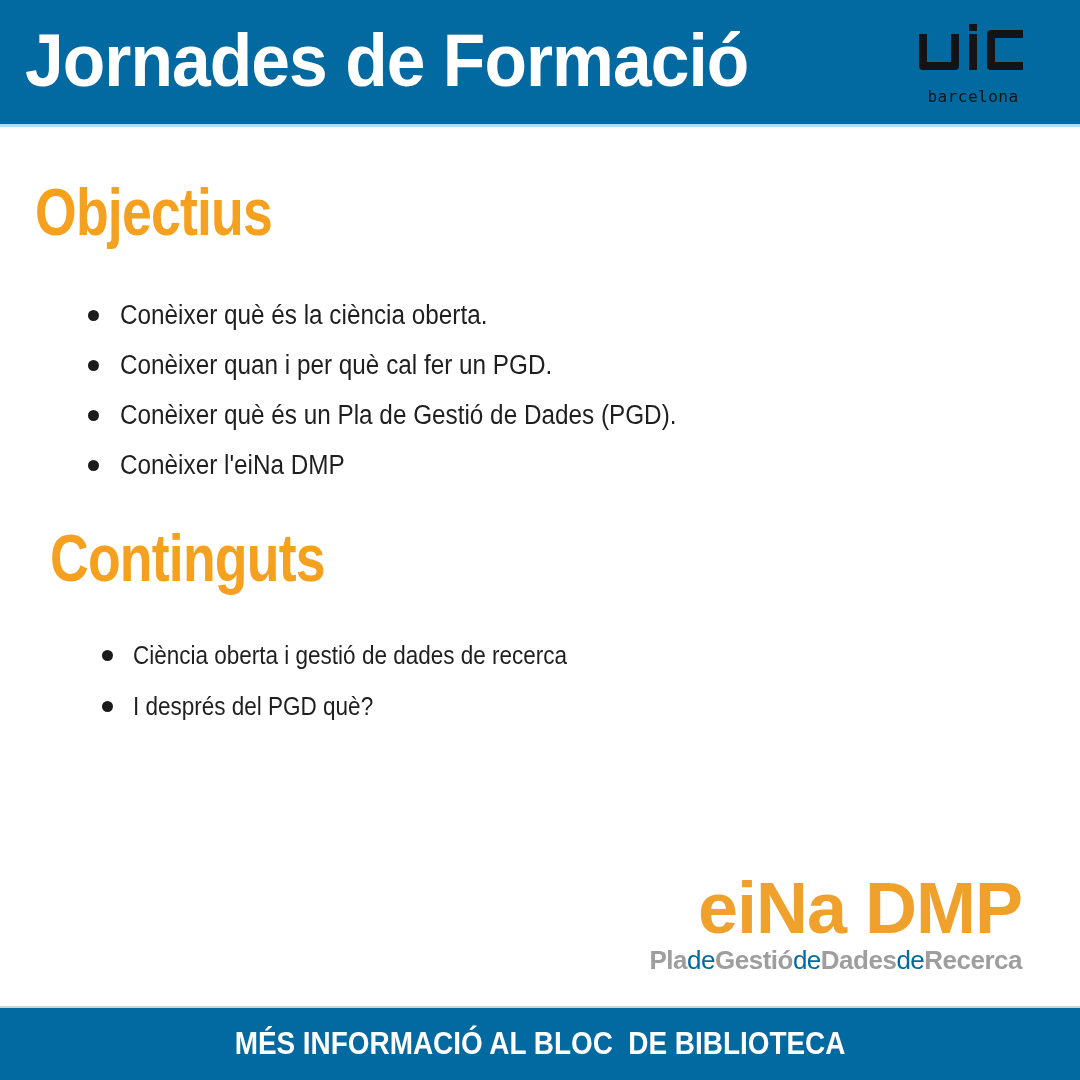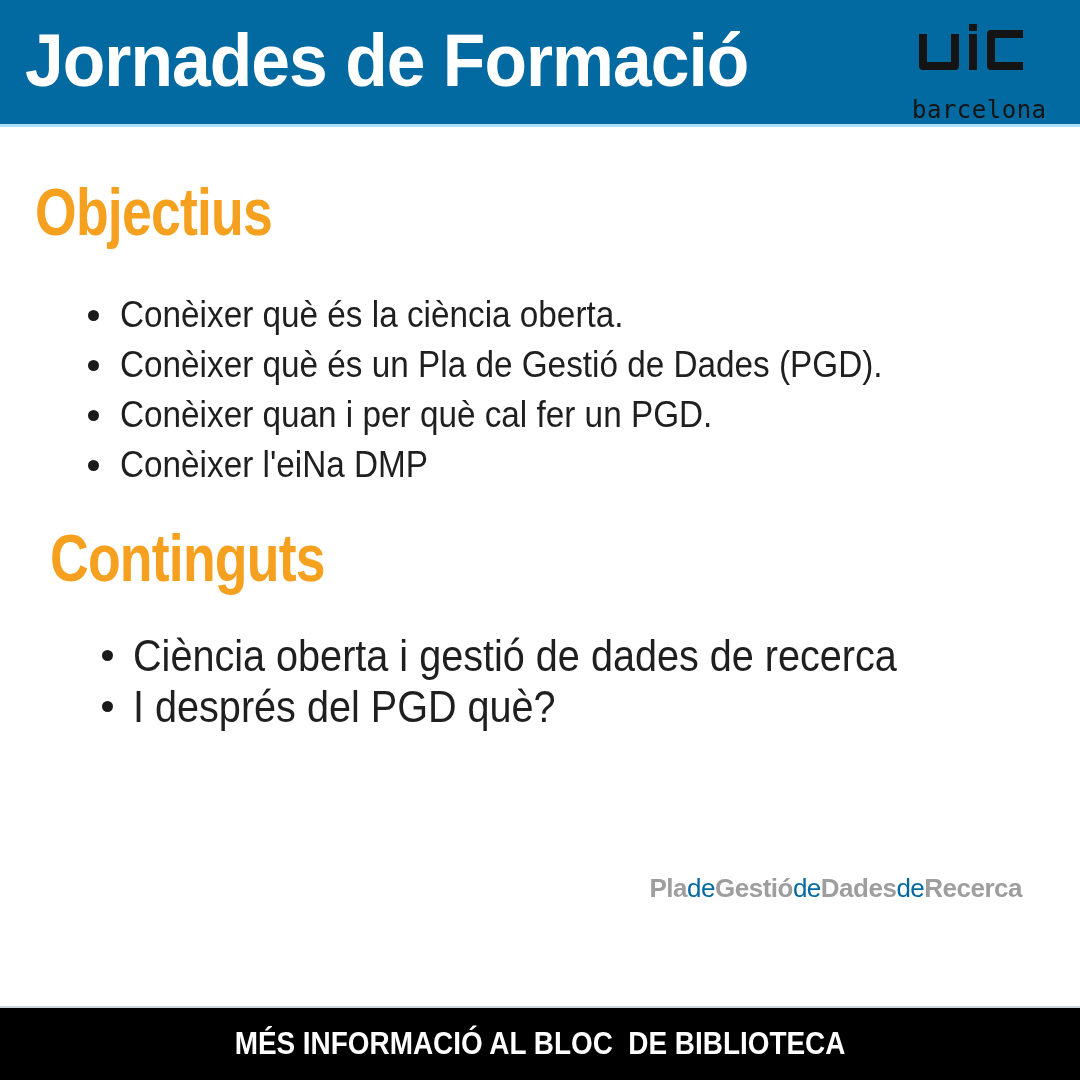--- a/index.html
+++ b/index.html
@@ -37,23 +37,23 @@
   }
   .uic {
     position: absolute;
     right: 46px;
     top: 22px;
     width: 122px;
     text-align: center;
   }
   .uic svg { display: block; margin: 0 auto; }
   .uic-sub {
-    margin-top: 16px;
+    margin-top: 7px;
     font-family: "DejaVu Sans Mono", monospace;
-    font-size: 24px;
+    font-size: 16px;
     color: #141414;
     letter-spacing: 0.5px;
     line-height: 1;
   }
 
   
   .sec-heading {
     position: absolute;
     font-size: 67px;
     font-weight: bold;
@@ -82,23 +82,23 @@
     width: 11px;
     height: 11px;
     border-radius: 50%;
     background: #1b1b1b;
   }
   .list li span {
     display: inline-block;
     transform: scaleX(0.9);
     transform-origin: left center;
   }
-  .list1 { left: 88px; top: 290px; font-size: 37px; }
+  .list1 { left: 88px; top: 290px; font-size: 27px; }
   .list1 li { line-height: 50px; padding-left: 32px; }
-  .list2 { left: 102px; top: 630px; font-size: 44px; }
+  .list2 { left: 102px; top: 630px; font-size: 25px; }
   .list2 li { line-height: 51px; padding-left: 31px; }
 
   
   .eina {
     position: absolute;
     right: 58px;
     top: 872px;
     text-align: right;
   }
   .eina-title {
@@ -118,21 +118,21 @@
     letter-spacing: -0.5px;
   }
   .eina-sub .b { font-weight: bold; color: #9e9e9e; text-align: right; }
   .eina-sub .l { font-weight: normal; color: #0369a1; }
 
   
   .footbar {
     position: absolute;
     left: 0; right: 0; bottom: 0;
     height: 74px;
-    background: #000000;
+    background: #0369a1;
     border-top: 2px solid #c9d3da;
   }
   .foot-text {
     width: 100%;
     text-align: center;
     line-height: 72px;
     font-size: 31px;
     font-weight: bold;
     color: #ffffff;
     white-space: pre;
@@ -158,32 +158,33 @@
 
         <path d="M109 12 H77 V44 H109"></path>
       </svg>
       <div class="uic-sub">barcelona</div>
     </div>
   </header>
 
   <h2 class="sec-heading h-obj">Objectius</h2>
   <ul class="list list1">
     <li><span>Conèixer què és la ciència oberta.</span></li>
+    <li><span>Conèixer quan i per què cal fer un PGD.</span></li>
     <li><span>Conèixer què és un Pla de Gestió de Dades (PGD).</span></li>
-    <li><span>Conèixer quan i per què cal fer un PGD.</span></li>
     <li><span>Conèixer l'eiNa DMP</span></li>
   </ul>
 
   <h2 class="sec-heading h-cont">Continguts</h2>
   <ul class="list list2">
     <li><span>Ciència oberta i gestió de dades de recerca</span></li>
     <li><span>I després del PGD què?</span></li>
   </ul>
 
   <div class="eina">
+    <div class="eina-title">eiNa DMP</div>
     <div class="eina-sub"><span class="b">Pla</span><span class="l">de</span><span class="b">Gestió</span><span class="l">de</span><span class="b">Dades</span><span class="l">de</span><span class="b">Recerca</span></div>
   </div>
 
   <footer class="footbar">
     <div class="foot-text">MÉS INFORMACIÓ AL BLOC  DE BIBLIOTECA</div>
   </footer>
 
 </div>
 
 </body></html>

